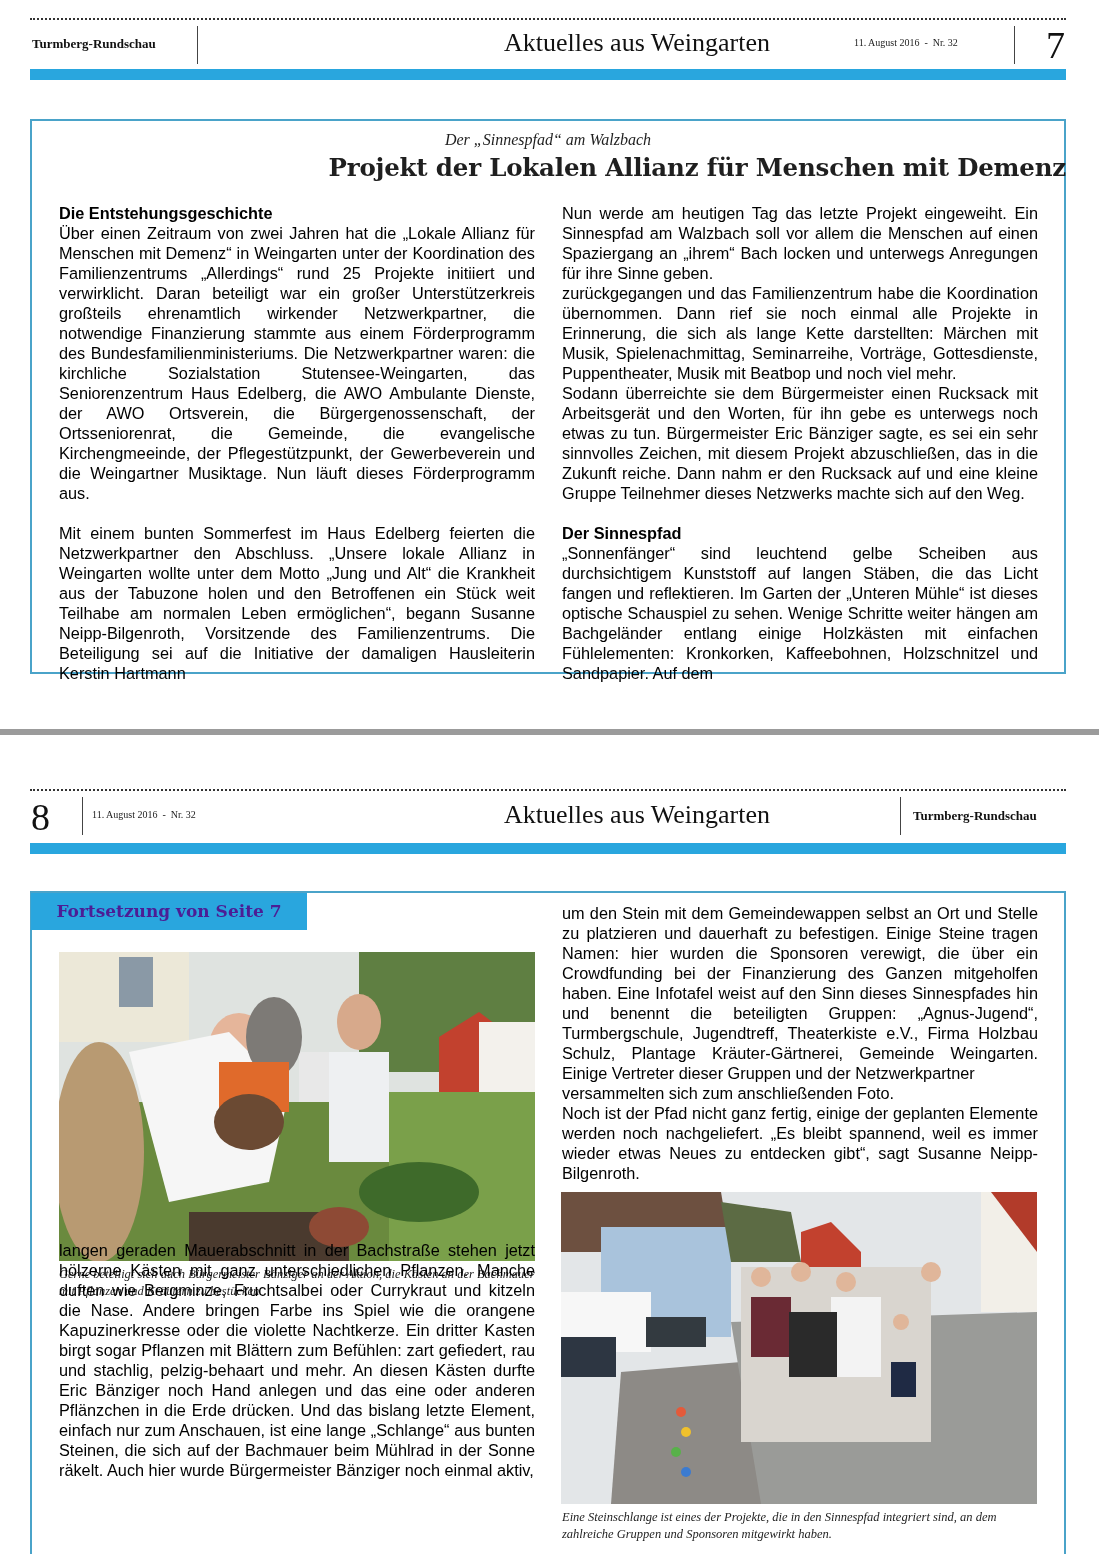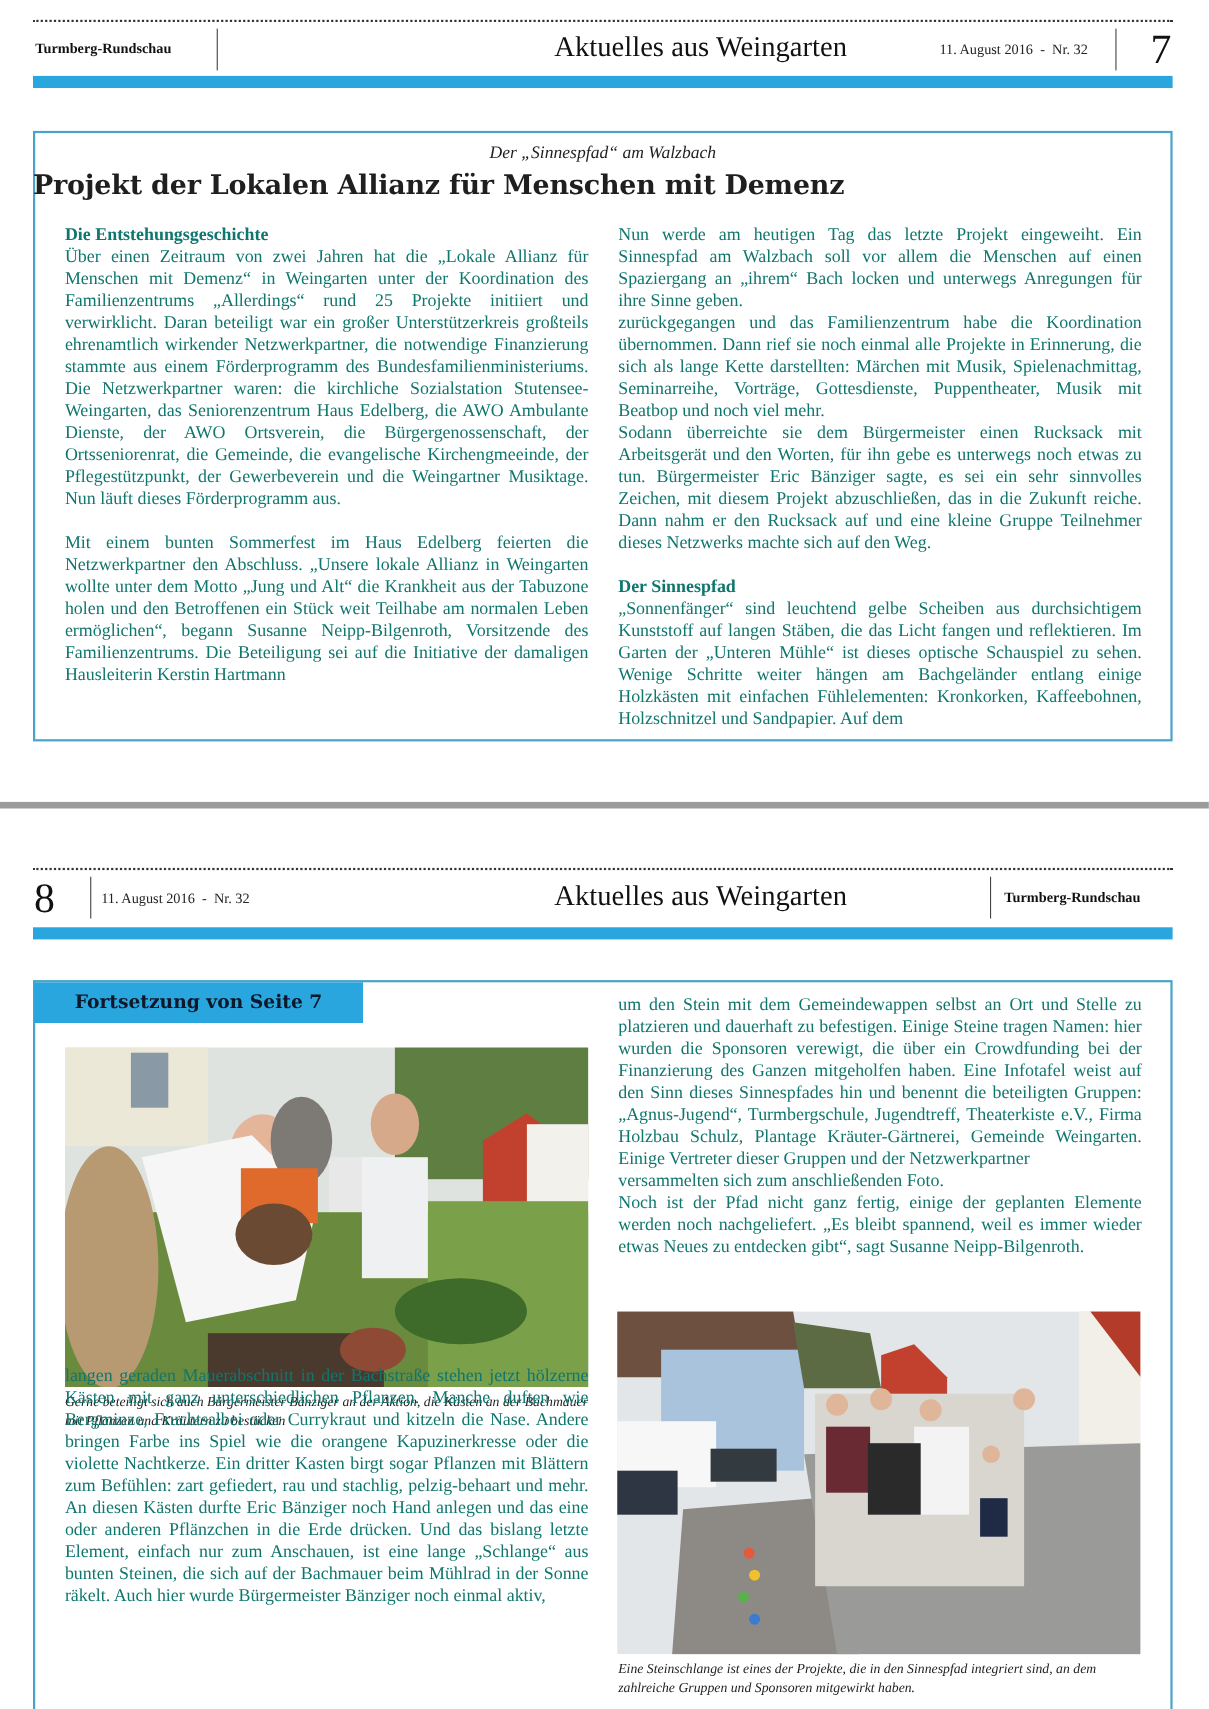--- a/index.html
+++ b/index.html
@@ -3,34 +3,34 @@
 <meta charset="utf-8">
 <style>
   html, body { margin: 0; padding: 0; background: #ffffff; }
   body { width: 1099px; height: 1554px; position: relative; overflow: hidden;
          font-family: "DejaVu Serif", "Liberation Serif", serif; color: #1f1f1f; }
   .abs { position: absolute; }
   .dotline { position: absolute; left: 30px; width: 1036px; height: 0; border-top: 2px dotted #333; }
   .blue-bar { position: absolute; left: 30px; width: 1036px; height: 11px; background: #29a6de; }
   .brand { font-family: "Liberation Serif", serif; font-weight: bold; font-size: 13px; color: #111; }
   .section-title { font-family: "Liberation Serif", serif; font-size: 26px; color: #111; text-align: right; }
-  .date { font-family: "Liberation Serif", serif; font-size: 13px; color: #222; }
+  .date { font-family: "Liberation Serif", serif; font-size: 10px; color: #222; }
   .pagenum { font-family: "Liberation Serif", serif; font-size: 38px; color: #111; line-height: 1; }
   .vsep { position: absolute; width: 1px; background: #444; }
   .frame { position: absolute; border: 2px solid #4aa3c9; box-sizing: border-box; }
-  .col { position: absolute; width: 476px; font-family: Liberation Serif, serif;
-         font-size: 16.3px; line-height: 20px; text-align: justify; color: #0f766e; }
+  .col { position: absolute; width: 476px; font-family: Liberation Sans, sans-serif;
+         font-size: 16.3px; line-height: 20px; text-align: justify; color: #000000; }
   .col p { margin: 0; }
   .col h3 { margin: 0; font-size: 16.3px; line-height: 20px; font-weight: bold; }
   .gap { height: 20px; }
   .kicker { font-family: "Liberation Serif", serif; font-style: italic; font-size: 16px; text-align: center; }
-  .headline { font-family: "DejaVu Serif", serif; font-weight: bold; font-size: 24.5px; text-align: left; letter-spacing: -0.2px; }
+  .headline { font-family: "DejaVu Serif", serif; font-weight: bold; font-size: 24.5px; text-align: right; letter-spacing: -0.2px; }
   .caption { font-family: "Liberation Serif", serif; font-style: italic; font-size: 12.5px; line-height: 17px; color: #222; }
-  .cont-label { position: absolute; left: 31px; top: 893px; width: 299px; height: 37px; background: #29a6de;
-                color: #0f172a; font-family: "DejaVu Serif", serif; font-weight: bold; font-size: 17px;
+  .cont-label { position: absolute; left: 31px; top: 893px; width: 276px; height: 37px; background: #29a6de;
+                color: #4c1d95; font-family: "DejaVu Serif", serif; font-weight: bold; font-size: 17px;
                 line-height: 37px; text-align: center; }
   .page-gap { position: absolute; left: 0; top: 729px; width: 1099px; height: 6px; background: #9b9b9b; }
   .photo { position: absolute; overflow: hidden; }
 </style>
 </head>
 <body>
 
 <div>
   <div class="dotline" style="top:18px;"></div>
   <div class="abs brand" style="left:32px; top:36px;">Turmberg-Rundschau</div>

